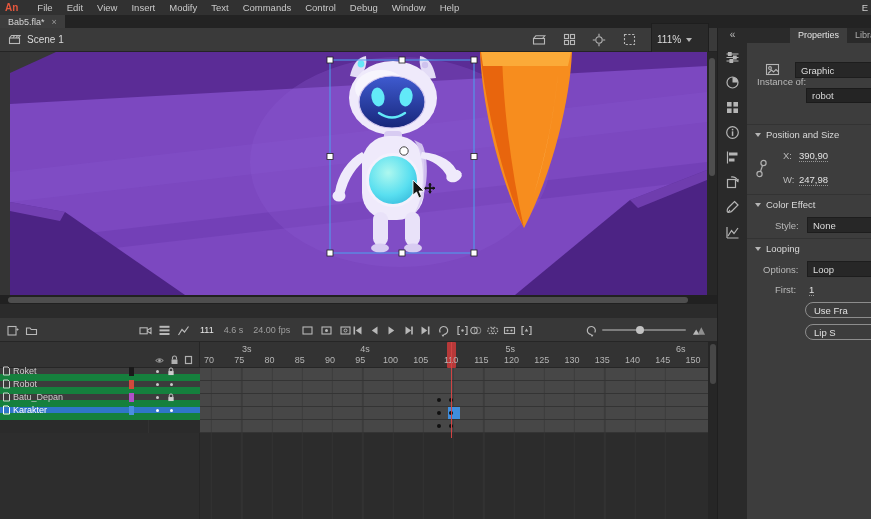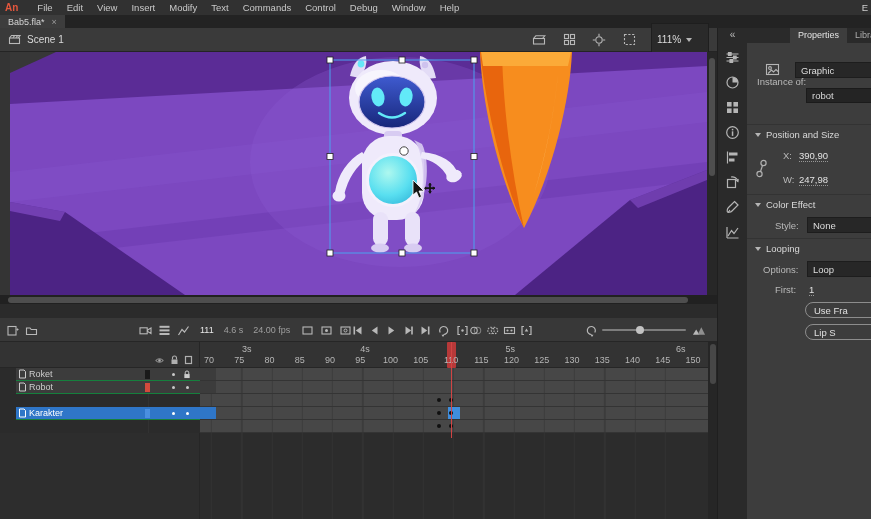--- a/index.html
+++ b/index.html
@@ -71,22 +71,22 @@
                border-bottom:1px solid #262626;border-right:1px solid #262626;box-sizing:border-box;}
   .colicons{position:absolute;right:6px;bottom:2px;display:flex;gap:5px;align-items:center;}
   .tl-header{position:absolute;left:200px;top:38px;width:508px;height:26px;background:#333;
              border-bottom:1px solid #262626;box-sizing:border-box;overflow:hidden;}
   .sec-label{position:absolute;top:2px;color:#b9b9b9;}
   .fnum{position:absolute;bottom:2px;width:22px;text-align:center;color:#b5b5b5;z-index:3;}
   .frames-bg{position:absolute;left:200px;top:64px;width:508px;height:65px;background:
       repeating-linear-gradient(90deg,#474747 0 29.2px,#3c3c3c 29.2px 30.25px);
       background-position:-18.15px 0;}
   .frame-row{position:absolute;left:200px;width:508px;height:13px;border-bottom:1px solid #343434;box-sizing:border-box;}
-  .layer-row{position:absolute;left:0;width:200px;height:13px;background:#3c3c3c;border-bottom:1px solid #15803d;
-             box-sizing:border-box;display:flex;align-items:center;color:#cdcdcd;margin-left:16px;}
+  .layer-row{position:absolute;left:0;width:200px;height:13px;background:#3c3c3c;border-bottom:7px solid #15803d;
+             box-sizing:border-box;display:flex;align-items:center;color:#cdcdcd;}
   .layer-row.sel{background:#2f76c8;color:#fff;}
   .licon{width:13px;display:flex;justify-content:center;}
   .lname{width:116px;overflow:hidden;white-space:nowrap;}
   .lswatch{width:5px;height:9px;margin-right:16px;}
   .lcol{width:14px;display:flex;justify-content:center;align-items:center;}
   .dot{width:3px;height:3px;border-radius:50%;background:#c9c9c9;}
   .sel .dot{background:#fff;}
   .kf{position:absolute;width:4px;height:4px;border-radius:50%;background:#101010;top:4px;z-index:2;}
   .selframes{position:absolute;top:0;height:12px;background:#3f8ede;z-index:1;}
   .ph-line{position:absolute;width:1.5px;background:#d14444;top:38px;height:96px;z-index:4;}
@@ -646,20 +646,39 @@
         <span class="lswatch" style="background:#d14a3c"></span>
         <span class="lcol">
           <i class="dot"></i>
         </span>
         <span class="lcol">
           <i class="dot"></i>
         </span>
         <span style="width:10px"></span>
       </div>
       <div class="frame-row" style="top: 77px;"></div>
+      <div class="layer-row" style="top: 90px;">
+        <span class="licon">
+          <svg width="9" height="10" viewBox="0 0 9 10">
+            <path d="M1.5,1 H6 L7.5,2.5 V9 H1.5 Z" fill="none" stroke="currentColor" stroke-width="1"></path>
+          </svg>
+        </span>
+        <span class="lname">Batu_Depan</span>
+        <span class="lswatch" style="background:#b04fc8"></span>
+        <span class="lcol">
+          <i class="dot"></i>
+        </span>
+        <span class="lcol">
+          <svg width="8" height="9" viewBox="0 0 9 10">
+            <rect x="1.5" y="4.5" width="6" height="4.5" fill="currentColor"></rect>
+            <path d="M2.5,4.5 V3 a2,2 0 0 1 4,0 V4.5" stroke="currentColor" fill="none" stroke-width="1.1"></path>
+          </svg>
+        </span>
+        <span style="width:10px"></span>
+      </div>
       <div class="frame-row" style="top: 90px;">
         <div class="kf" style="left: 236.95px;"></div>
         <div class="kf" style="left: 249.05px;"></div>
       </div>
       <div class="layer-row sel" style="top: 103px;">
         <span class="licon">
           <svg width="9" height="10" viewBox="0 0 9 10">
             <path d="M1.5,1 H6 L7.5,2.5 V9 H1.5 Z" fill="none" stroke="currentColor" stroke-width="1"></path>
           </svg>
         </span>

